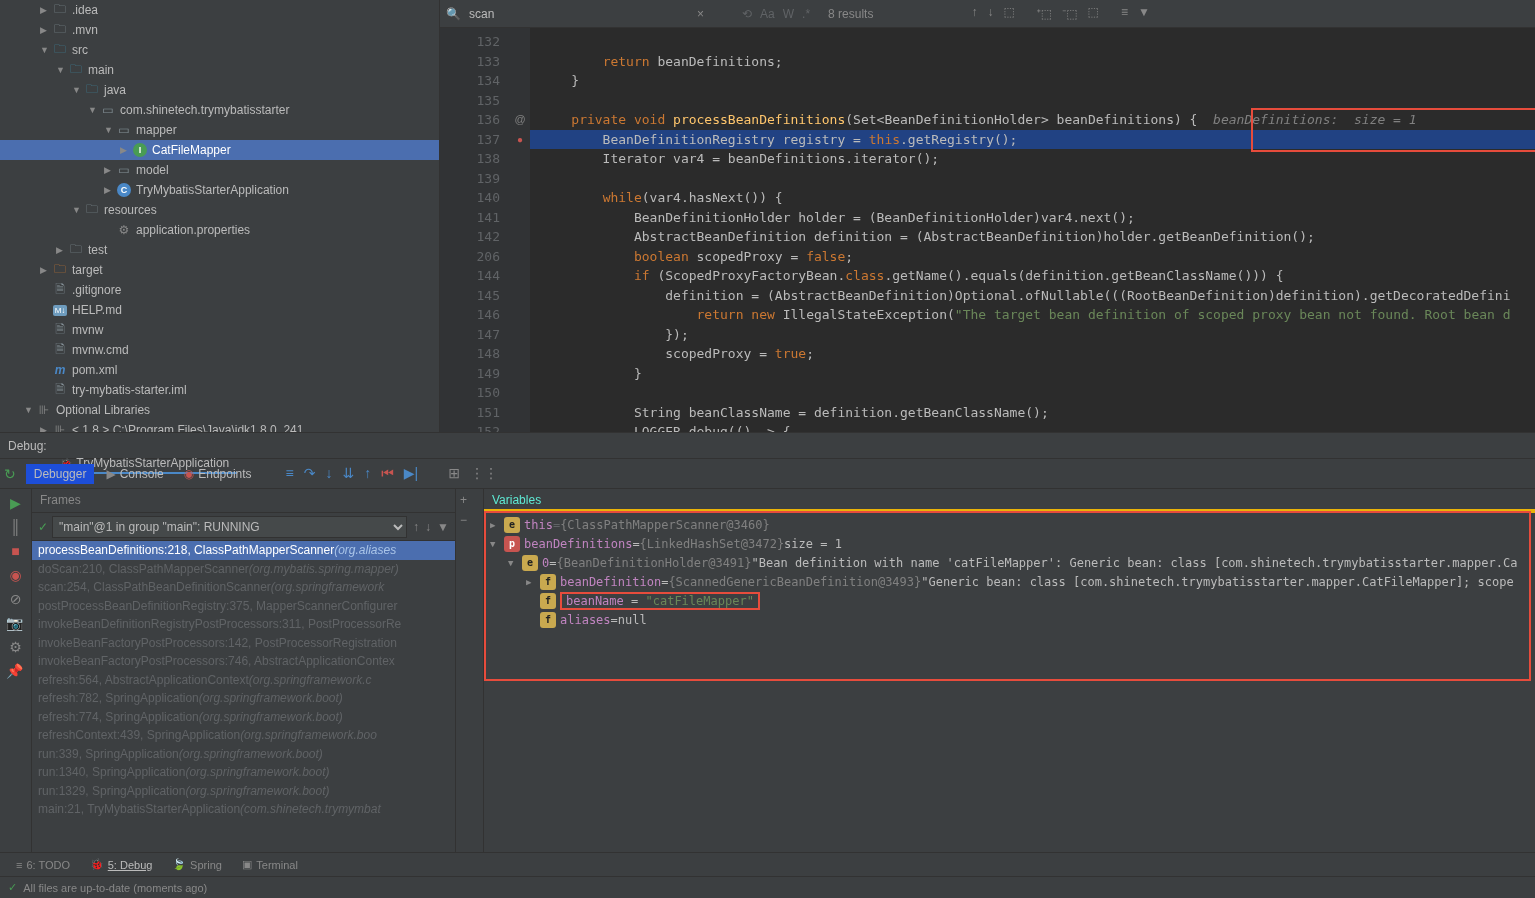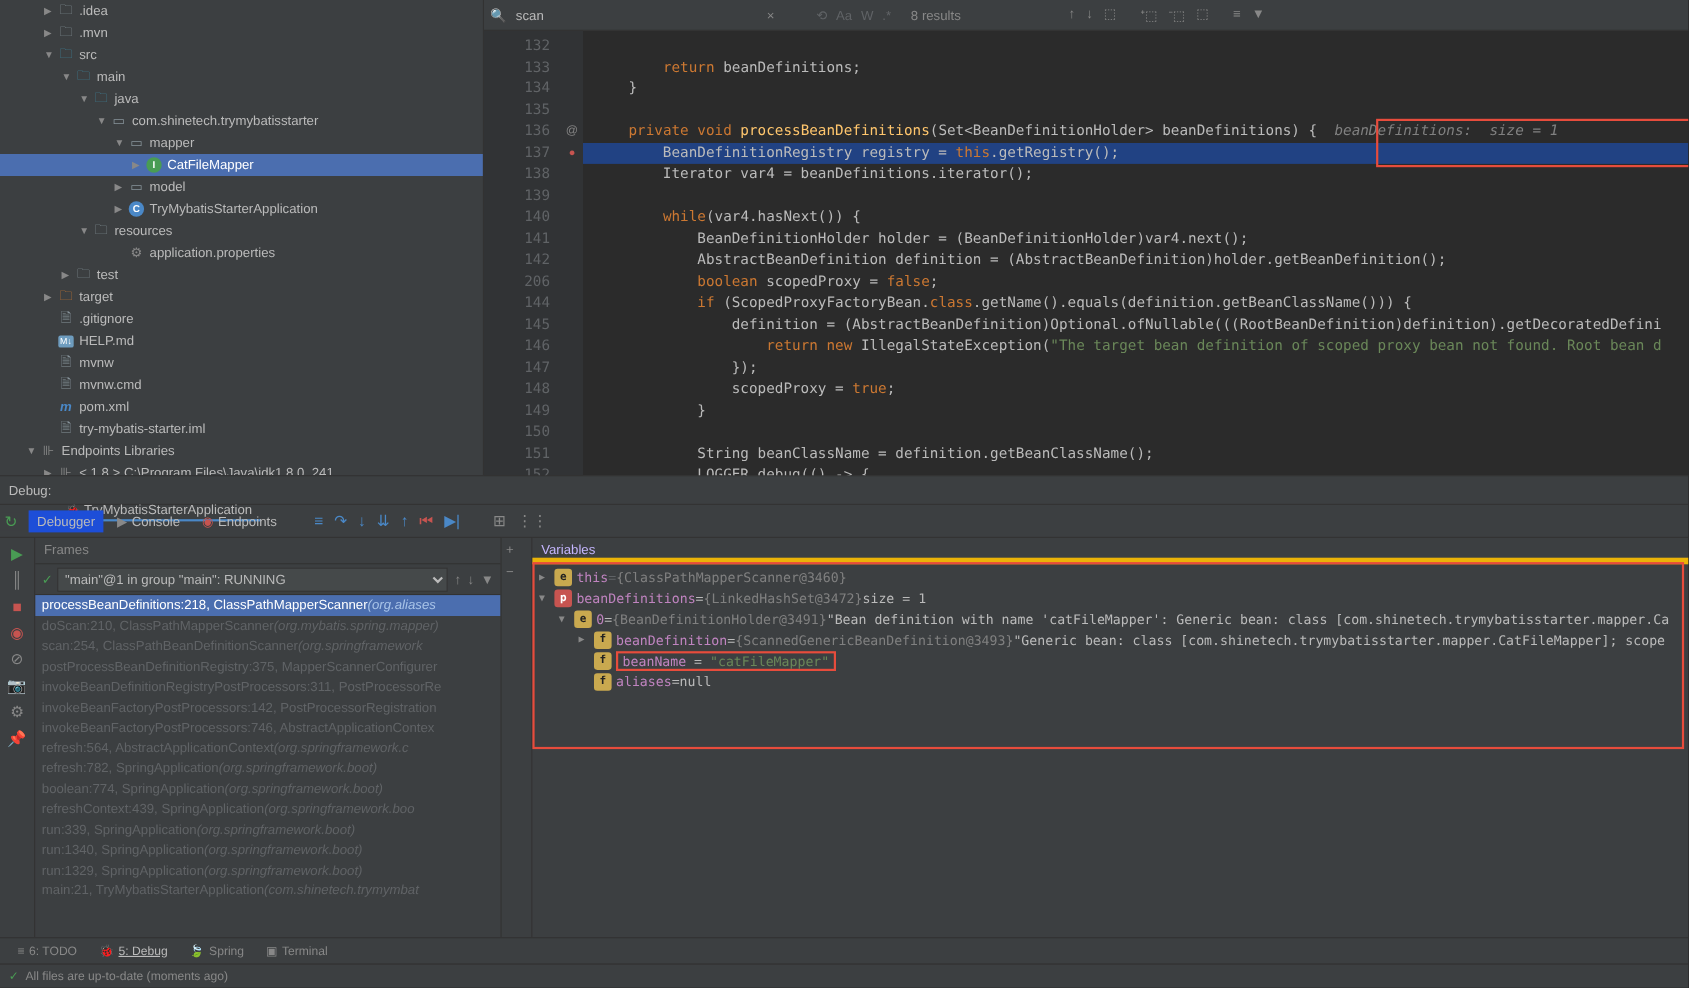--- a/index.html
+++ b/index.html
@@ -52,21 +52,21 @@
 .frames-dropdown { height: 28px; display: flex; align-items: center; padding: 0 6px; border-bottom: 1px solid #323232; }
 .frames-dropdown select { flex: 1; background: #45494a; border: 1px solid #323232; color: #bbb; padding: 2px; font-size: 12px; }
 .frames-dropdown-icons { display: flex; gap: 6px; margin-left: 6px; color: #888; }
 .frames-list { flex: 1; overflow: hidden; }
 .frame-item { height: 18.5px; padding: 0 6px; cursor: pointer; white-space: nowrap; overflow: hidden; font-size: 12px; display: flex; align-items: center; }
 .frame-item.selected { background: #4b6eaf; color: #fff; }
 .frame-item.dim { color: #606366; }
 .frame-item .pkg { color: #606366; font-style: italic; }
 .frame-item.selected .pkg { color: #a9c4e8; }
 .variables-panel { flex: 1; display: flex; flex-direction: column; position: relative; }
-.variables-header { height: 24px; padding: 4px 8px; color: #c4b5fd; border-bottom: 6px solid #eab308; }
+.variables-header { height: 24px; padding: 4px 8px; color: #5eead4; border-bottom: 4px solid #eab308; }
 .variables-toolbar { width: 28px; border-right: 1px solid #323232; padding: 4px; display: flex; flex-direction: column; gap: 6px; }
 .variables-content { flex: 1; padding: 2px; }
 .var-row { height: 19px; display: flex; align-items: center; padding-left: 4px; font-family: 'Consolas', monospace; font-size: 12px; white-space: nowrap; }
 .var-arrow { width: 14px; color: #888; font-size: 9px; }
 .var-badge { width: 16px; height: 16px; border-radius: 3px; display: inline-flex; align-items: center; justify-content: center; font-size: 10px; margin-right: 4px; font-weight: bold; }
 .var-badge.p { background: #c75450; color: #fff; }
 .var-badge.f { background: #c9a94f; color: #222; }
 .var-badge.e { background: #c9a94f; color: #222; }
 .var-name { color: #c084c0; }
 .var-type { color: #808080; }
@@ -226,21 +226,21 @@
             <span class="tree-icon">
               <span class="folder-icon ">🗎</span>
             </span>
             <span>try-mybatis-starter.iml</span>
           </div>
           <div class="tree-item" style="padding-left: 24px;">
             <span class="tree-arrow">▼</span>
             <span class="tree-icon">
               <span style="color:#888">⊪</span>
             </span>
-            <span>Endpoints Libraries</span>
+            <span>Optional Libraries</span>
           </div>
           <div class="tree-item" style="padding-left: 40px;">
             <span class="tree-arrow">▶</span>
             <span class="tree-icon">
               <span style="color:#888">⊪</span>
             </span>
             <span>&lt; 1.8 &gt;  C:\Program Files\Java\jdk1.8.0_241</span>
           </div>
         </div>
     </div>
@@ -409,21 +409,21 @@
             </div>
             <div class="frame-item dim">
               <span>refresh:564, AbstractApplicationContext </span>
               <span class="pkg">(org.springframework.c</span>
             </div>
             <div class="frame-item dim">
               <span>refresh:782, SpringApplication </span>
               <span class="pkg">(org.springframework.boot)</span>
             </div>
             <div class="frame-item dim">
-              <span>boolean:774, SpringApplication </span>
+              <span>refresh:774, SpringApplication </span>
               <span class="pkg">(org.springframework.boot)</span>
             </div>
             <div class="frame-item dim">
               <span>refreshContext:439, SpringApplication </span>
               <span class="pkg">(org.springframework.boo</span>
             </div>
             <div class="frame-item dim">
               <span>run:339, SpringApplication </span>
               <span class="pkg">(org.springframework.boot)</span>
             </div>

